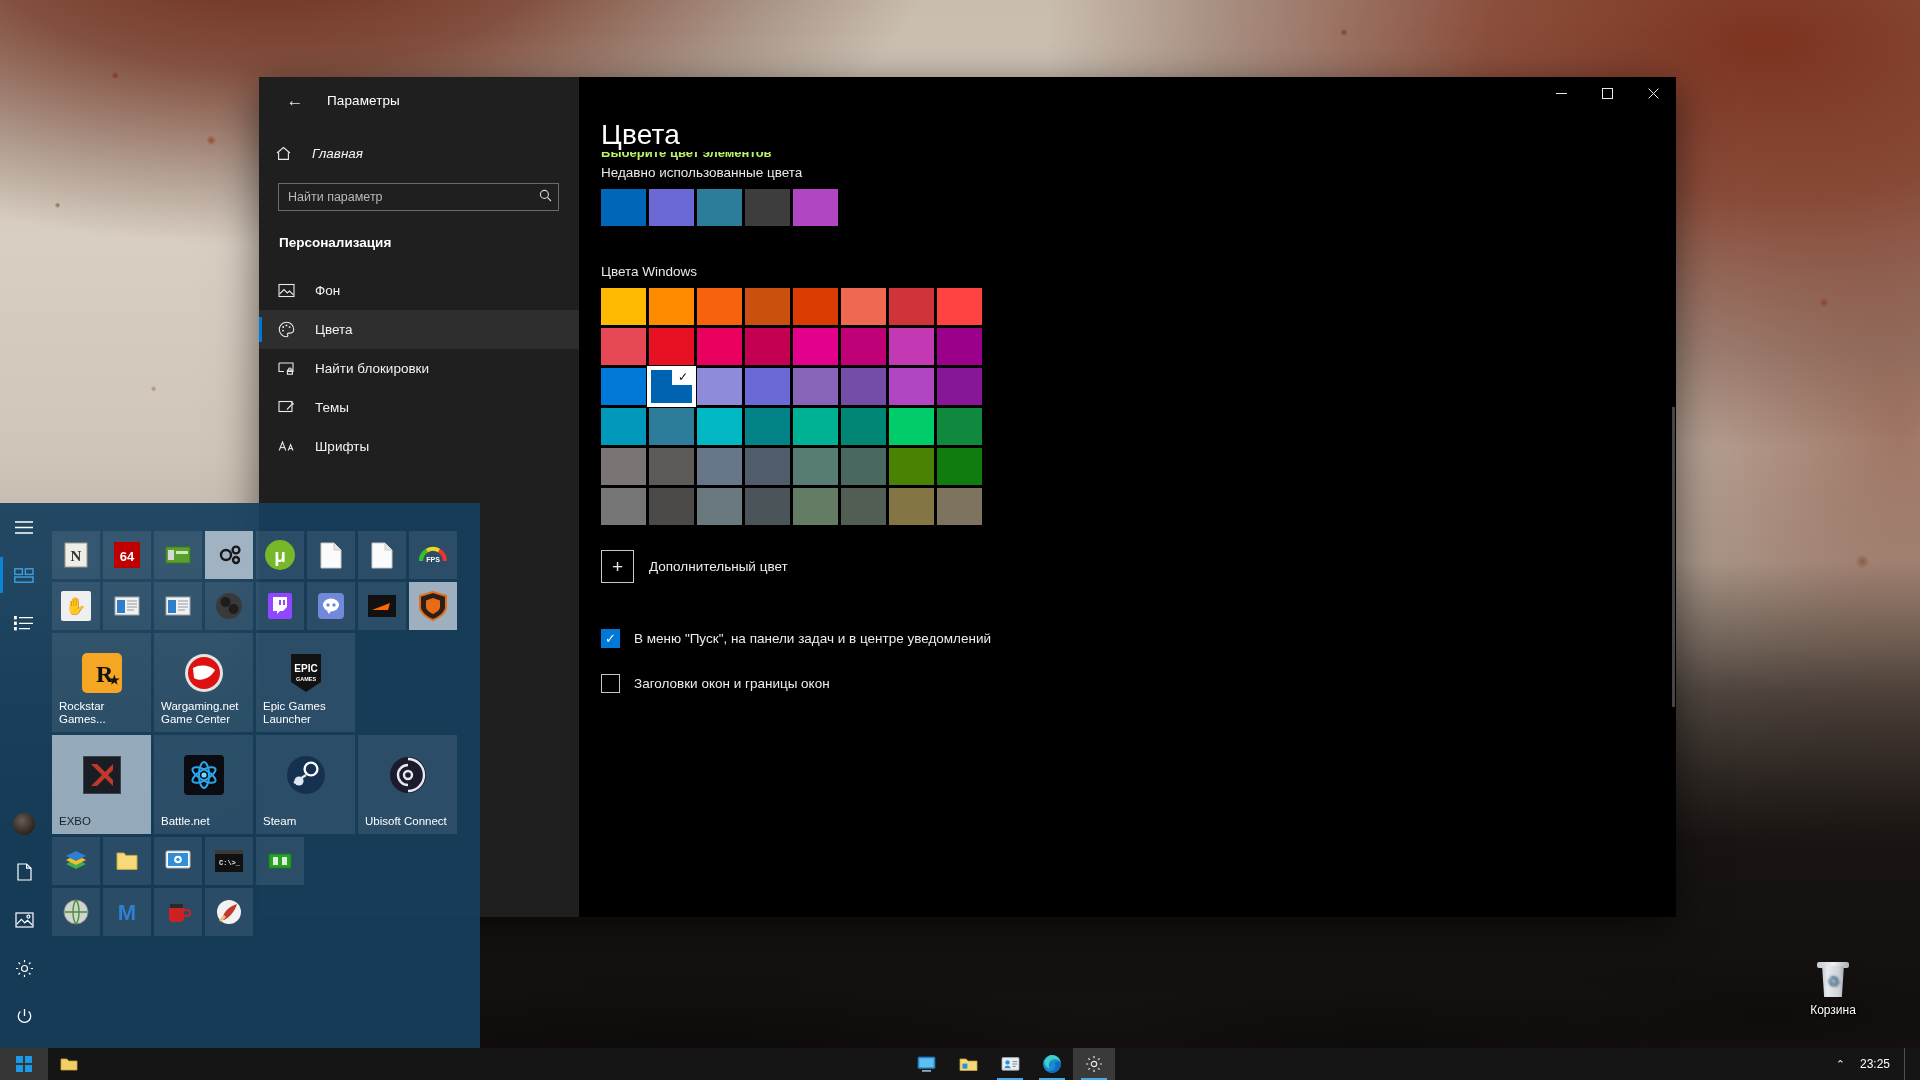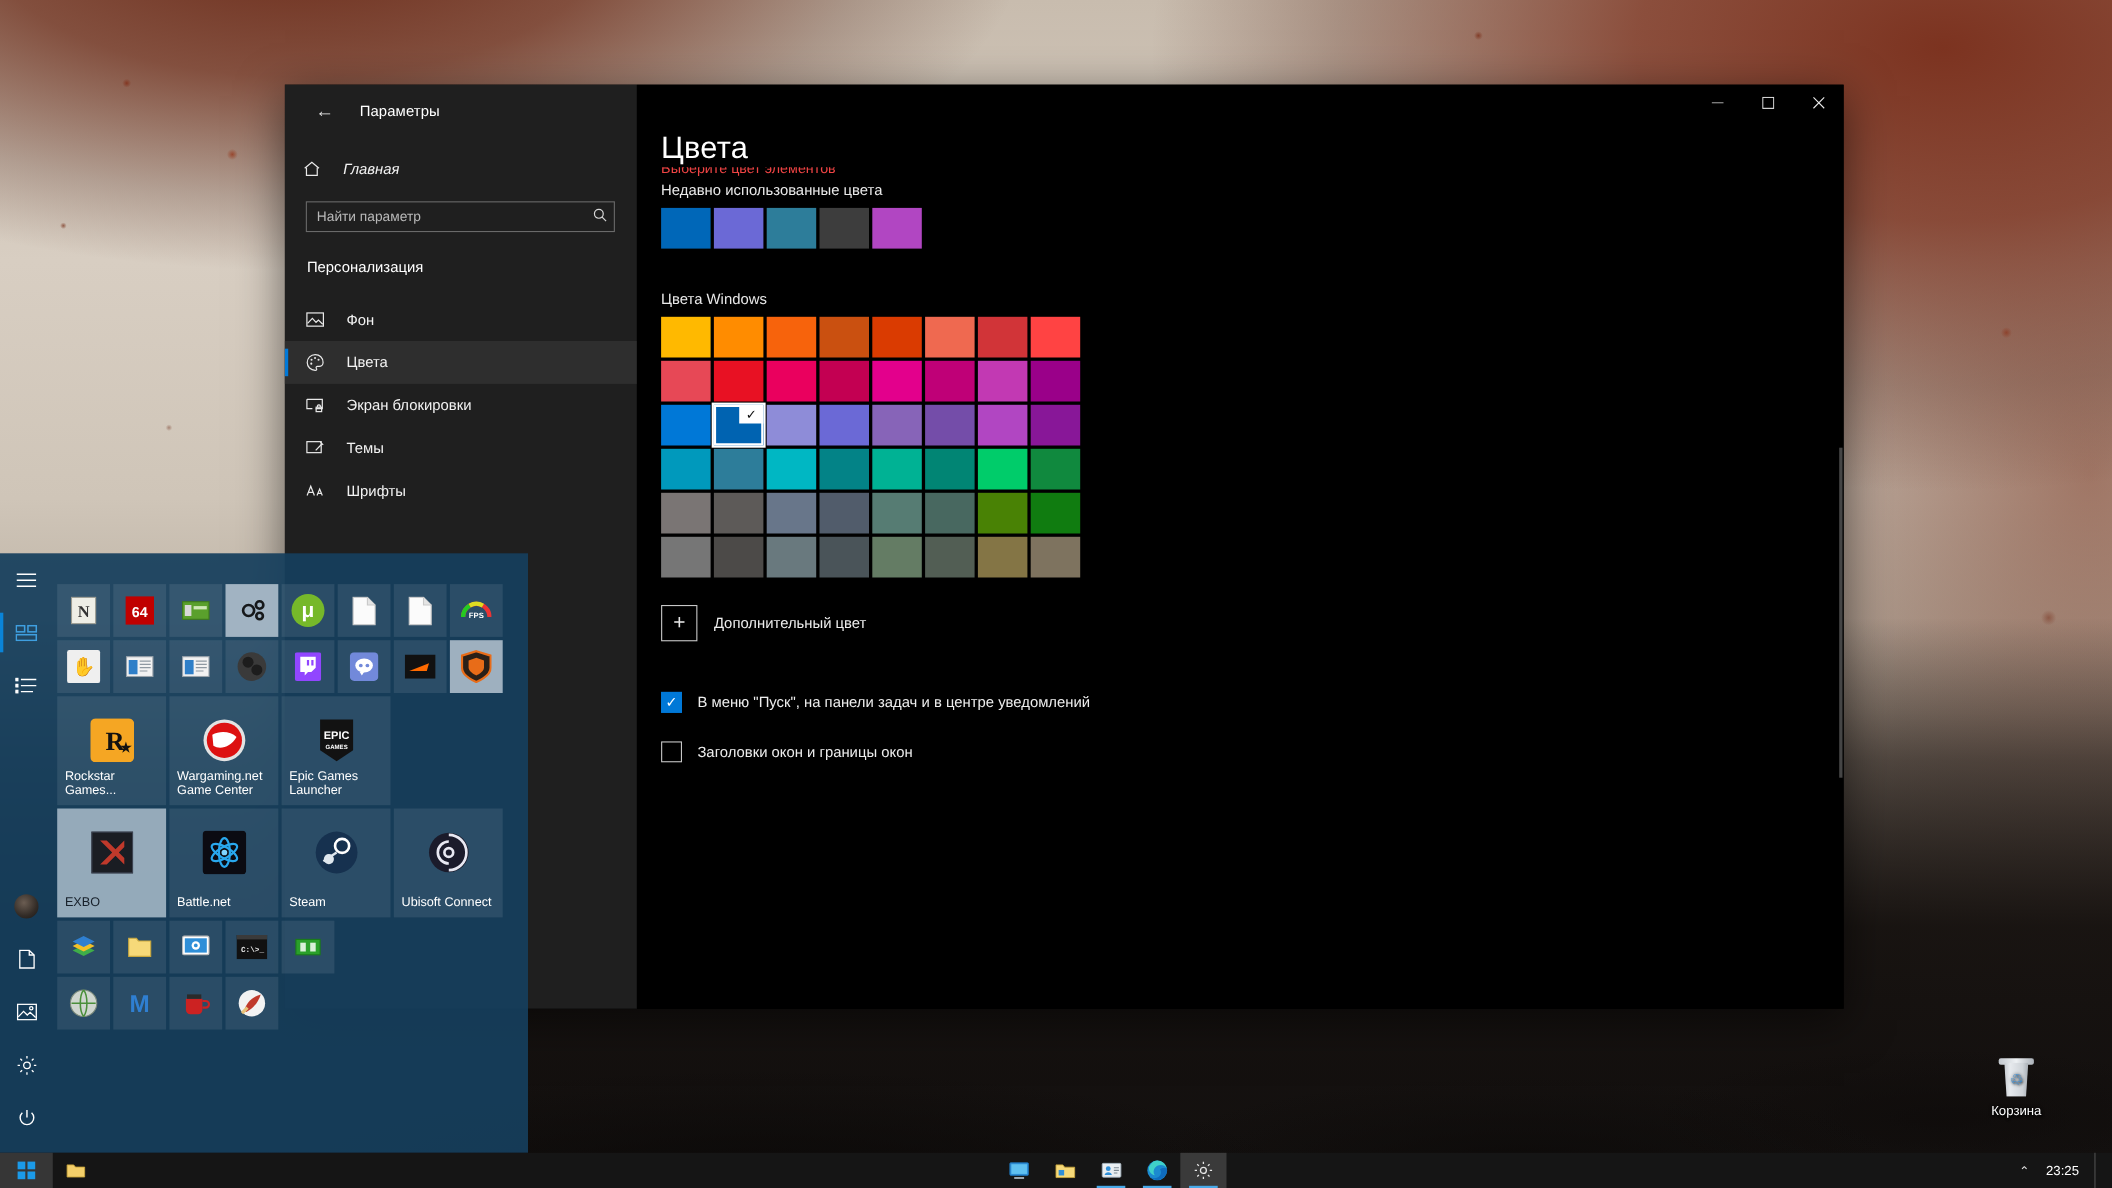--- a/index.html
+++ b/index.html
@@ -115,21 +115,21 @@
     display:flex; align-items:center; padding: 0 6px 0 9px;
   }
   .search-box input {
     flex:1; background:transparent; border:0; outline:none;
     color:#e0e0e0; font-family:"Liberation Sans",sans-serif; font-size:12.5px;
   }
   .search-box input::placeholder { color:#b8b8b8; }
   .search-ico { color:#d8d8d8; font-size:12px; }
 
   .section-head {
-    color:#fff; font-size:13.5px; font-weight:normal; padding: 24px 0 0 20px;
+    color:#fff; font-size:13.5px; font-weight:bold; padding: 24px 0 0 20px;
   }
   .nav-list { margin-top: 21px; }
   .nav-item {
     display:flex; align-items:center; height:39px; padding-left:19px; position:relative; cursor:pointer;
   }
   .nav-item.active { background:#2e2e2e; }
   .nav-item.active::before {
     content:""; position:absolute; left:0; top:7px; bottom:7px; width:3px; background:#0078d7;
   }
 
@@ -147,21 +147,21 @@
 
   .page-title {
     position:absolute; left: 22px; top: 42px;
     color:#fff; font-size:28px; font-weight:normal; letter-spacing:.2px;
   }
   .clipped-line {
     position:absolute; left: 22px; top: 75px; width: 420px; height: 8px;
     overflow:hidden;
   }
   .clipped-line span {
-    display:block; color:#ef4444; font-size:13px; line-height:13px; margin-top:-6px;
+    display:block; color:#bef264; font-size:13px; line-height:13px; margin-top:-6px;font-weight:bold;
   }
 
   .scroll-area {
     position:absolute; left:0; right:0; top: 88px; bottom: 0;
     padding-left: 22px;
   }
   .blk-label { color:#e9e9e9; font-size:13.5px; margin-bottom: 9px; }
 
   .recent-grid { display:flex; gap:3px; margin-bottom: 38px; }
   .swatch { width: 45px; height: 37px; cursor:pointer; }
@@ -343,21 +343,21 @@
 
       <div class="nav-item">
         <span class="nav-ico">
           <svg width="17" height="15" viewBox="0 0 17 15" fill="none" stroke="#e9e9e9" stroke-width="1.1">
             <path d="M1 2 H15 V10.5 H9"></path>
               <path d="M1 2 V10.5 H6"></path>
             <rect x="9.4" y="9.2" width="5" height="4"></rect>
               <path d="M10.6 9.2 V7.9 a1.4 1.4 0 0 1 2.6 0 V9.2"></path>
           </svg>
         </span>
-        <span class="nav-label">Экран блокировки</span>
+        <span class="nav-label">Найти блокировки</span>
       </div>
 
       <div class="nav-item">
         <span class="nav-ico">
           <svg width="17" height="15" viewBox="0 0 17 15" fill="none" stroke="#e9e9e9" stroke-width="1.1">
             <rect x="1" y="1.5" width="13" height="10"></rect>
               <path d="M9 9.5 L14.8 3.4"></path>
               <path d="M13.2 1.9 L15.8 4.4"></path>
           </svg>
         </span>

